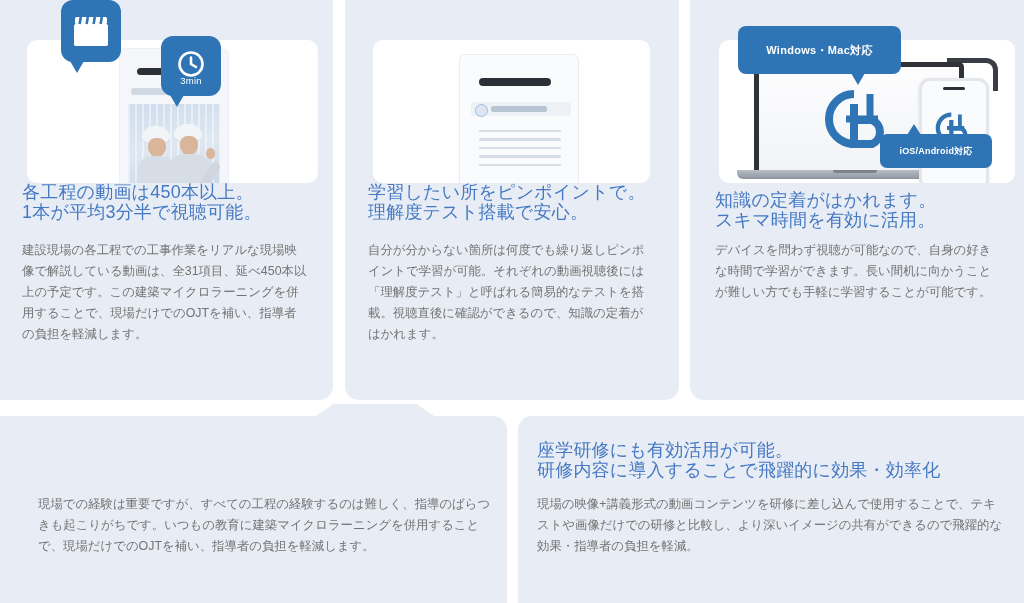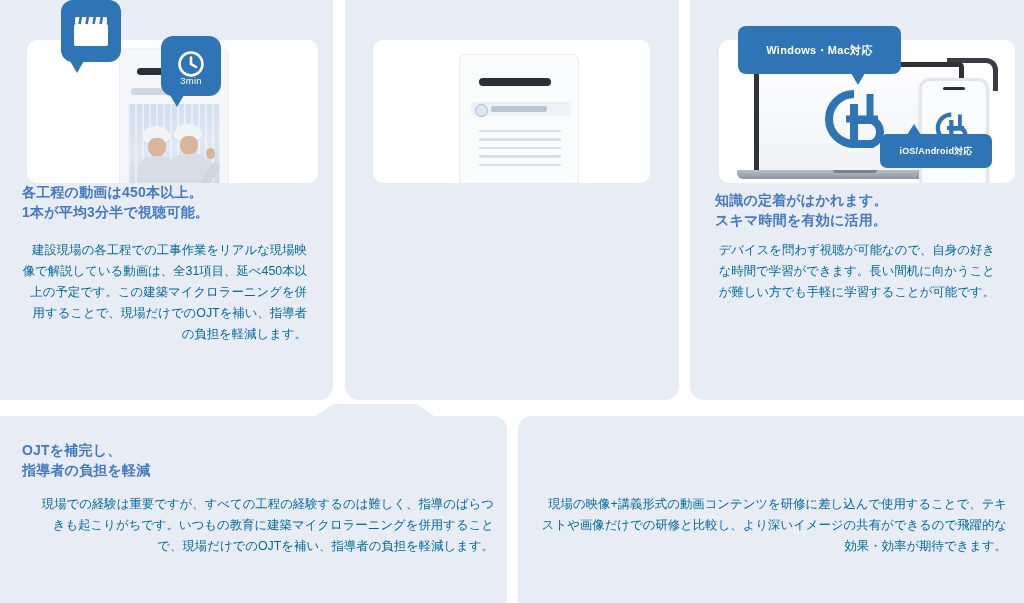--- a/index.html
+++ b/index.html
@@ -43,33 +43,32 @@
   }
   .c1 .imgbox{left:41px;top:56px;width:291px;height:143px;}
   .c2 .imgbox{left:28px;top:56px;width:277px;height:143px;}
   .c3 .imgbox{left:29px;top:56px;width:296px;height:143px;}
   .inner-clip{position:absolute;inset:0;border-radius:10px;overflow:hidden;}
 
   
   .heading{
     position:absolute;
     color:#4579c3;
-    font-weight:bold;
-    font-size:14px;
+    font-weight:normal;
+    font-size:18px;
     line-height:20px;
     letter-spacing:.2px;
     white-space:pre-line;
   }
   .body{
     position:absolute;
-    color:#0369a1;
+    color:#737373;
     font-size:12.4px;
     line-height:21px;
     letter-spacing:0px;
-    text-align:right;
   }
   .c1 .heading{left:36px;top:198px;width:280px;}
   .c1 .body{left:36px;top:256px;width:285px;}
   .c2 .heading{left:23px;top:198px;width:285px;}
   .c2 .body{left:23px;top:256px;width:283px;}
   .c3 .heading{left:25px;top:206px;width:290px;}
   .c3 .body{left:25px;top:256px;width:280px;}
   .c4 .heading{left:36px;top:24px;width:440px;}
   .c4 .body{left:52px;top:78px;width:456px;}
   .c5 .heading{left:19px;top:24px;width:470px;}
@@ -272,20 +271,23 @@
         <circle cx="15" cy="15" r="11" fill="none" stroke="#fff" stroke-width="4.2"></circle>
       </svg>
     </div>
 
     <div class="bubble light b2-x">
       <svg width="28" height="28" viewBox="0 0 28 28">
         <path d="M5 5 L23 23 M23 5 L5 23" stroke="#eef3fa" stroke-width="4.4" stroke-linecap="round"></path>
       </svg>
     </div>
 
+    <div class="heading">学習したい所をピンポイントで。
+理解度テスト搭載で安心。</div>
+    <div class="body">自分が分からない箇所は何度でも繰り返しピンポイントで学習が可能。それぞれの動画視聴後には「理解度テスト」と呼ばれる簡易的なテストを搭載。視聴直後に確認ができるので、知識の定着がはかれます。</div>
   </div>
 
   <div class="card c3">
 
     <div class="imgbox">
       <div class="inner-clip">
         <div class="cord"></div>
         <div class="lap-screen">
           <div class="cblogo" style="left:50%;top:50%;transform:translate(-50%,-50%);">
             <svg width="78" height="62" viewBox="0 0 78 62">
@@ -320,22 +322,22 @@
 
   <div class="bubble b3-win">
     <span>Windows・Mac対応</span>
   </div>
   <div class="bubble b3-ios">
     <span>iOS/Android対応</span>
   </div>
 
   <div class="tab-notch"></div>
   <div class="card c4">
-    <div class="heading">OJTを補完し、
-指導者の負担を軽減</div>
     <div class="body">現場での経験は重要ですが、すべての工程の経験するのは難しく、指導のばらつきも起こりがちです。いつもの教育に建築マイクロラーニングを併用することで、現場だけでのOJTを補い、指導者の負担を軽減します。</div>
   </div>
 
   <div class="card c5">
-    <div class="body">現場の映像+講義形式の動画コンテンツを研修に差し込んで使用することで、テキストや画像だけでの研修と比較し、より深いイメージの共有ができるので飛躍的な効果・効率が期待できます。</div>
+    <div class="heading">座学研修にも有効活用が可能。
+研修内容に導入することで飛躍的に効果・効率化</div>
+    <div class="body">現場の映像+講義形式の動画コンテンツを研修に差し込んで使用することで、テキストや画像だけでの研修と比較し、より深いイメージの共有ができるので飛躍的な効果・指導者の負担を軽減。</div>
   </div>
 
 </div>
 
 </body></html>

